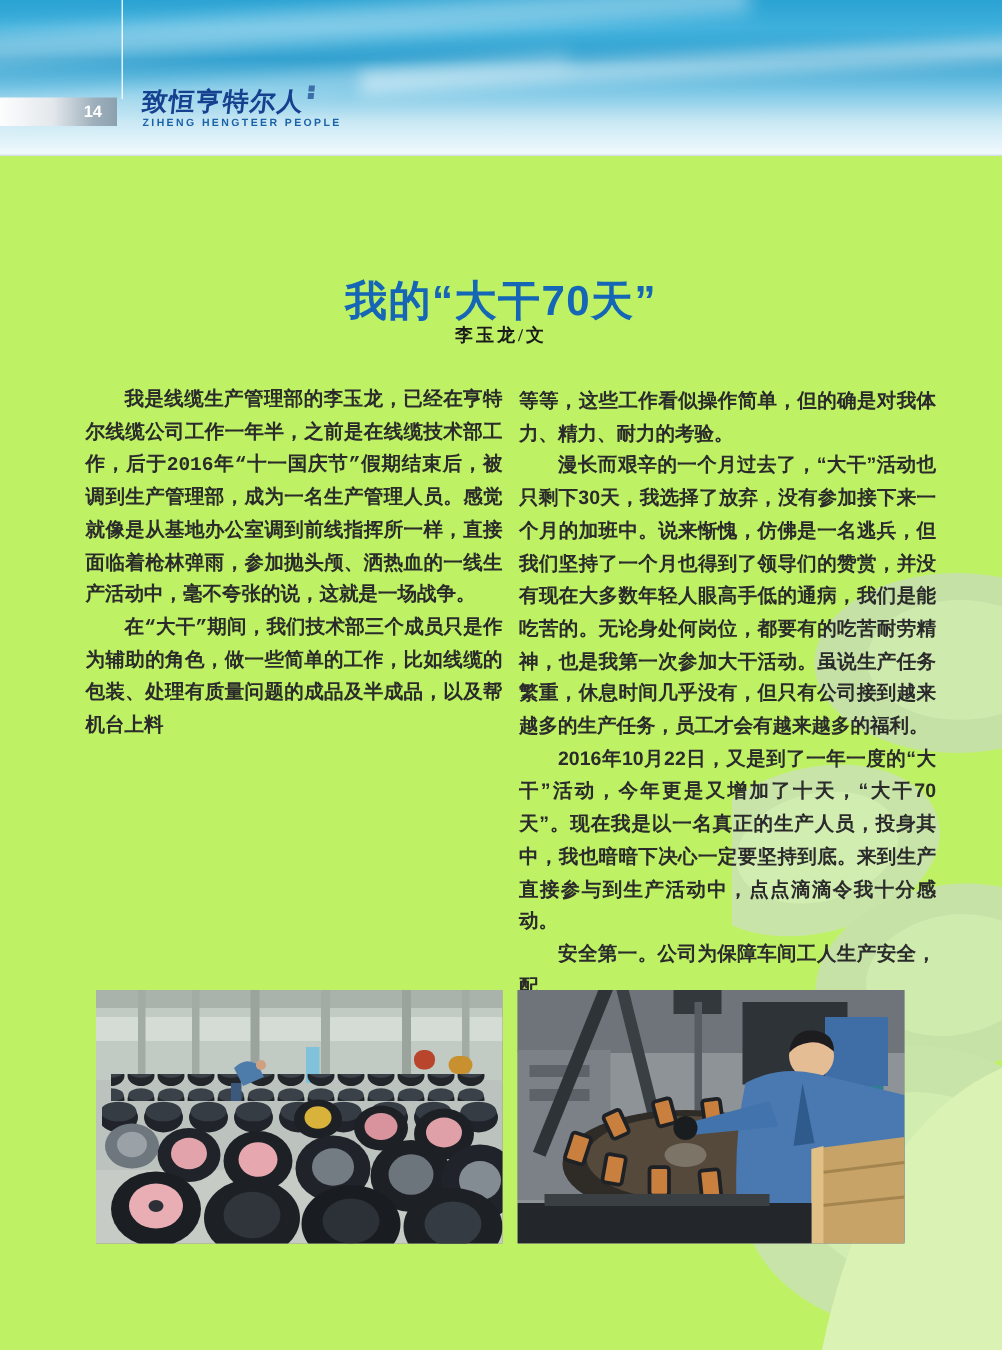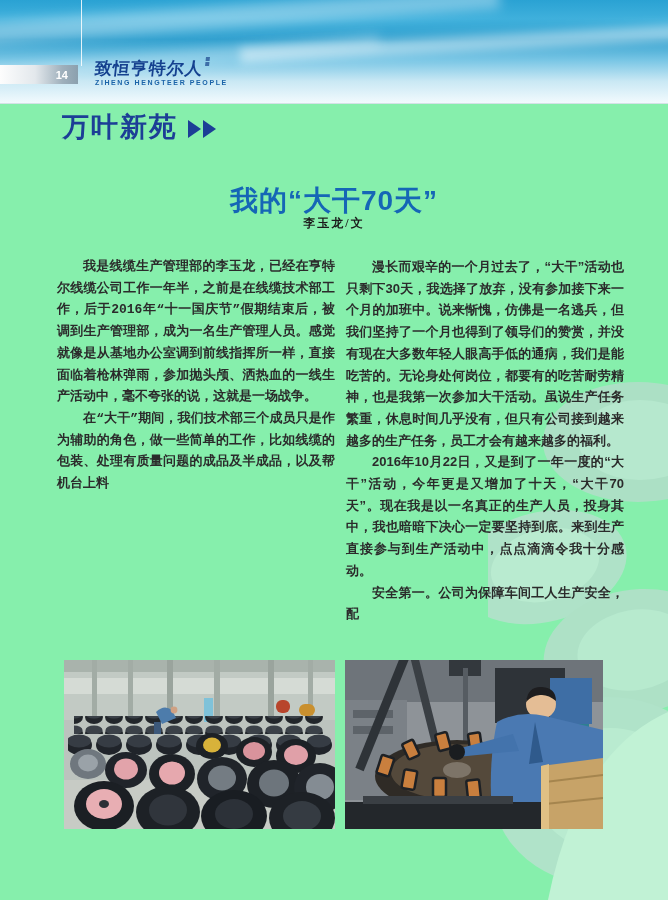--- a/index.html
+++ b/index.html
@@ -1,17 +1,17 @@
 <!DOCTYPE html>
 <html><head>
 <meta charset="utf-8">
 <style>
   html,body{margin:0;padding:0;background:#e9e9e9;}
   *{box-sizing:border-box;}
-  .page{position:relative;width:668px;height:900px;margin:0 auto;background:#86efac;
+  .page{position:relative;width:668px;height:900px;margin:0 auto;background:#bef264;
         font-family:"Liberation Sans", sans-serif;overflow:hidden;}
 
   
   .header{position:absolute;left:0;top:0;width:668px;height:104px;
           background:linear-gradient(180deg,#2aa2d3 0%,#3fb0dc 18%,#2f9fce 38%,#79c6e5 58%,#c9e8f4 78%,#f4fbfe 100%);
           overflow:hidden;}
   .streak1{position:absolute;left:-60px;top:6px;width:560px;height:22px;background:rgba(255,255,255,.35);
            transform:rotate(-4deg);filter:blur(6px);}
   .streak2{position:absolute;left:240px;top:34px;width:520px;height:16px;background:rgba(255,255,255,.45);
            transform:rotate(-3deg);filter:blur(5px);}
@@ -85,36 +85,30 @@
     <ellipse cx="152" cy="88" rx="62" ry="40" fill="#dee4ea"></ellipse>
     <ellipse cx="55" cy="215" rx="85" ry="55" fill="#d2d9e0" transform="rotate(-14 55 215)"></ellipse>
     <ellipse cx="57" cy="213" rx="55" ry="36" fill="#e4e9ee" transform="rotate(-14 57 213)"></ellipse>
     <ellipse cx="145" cy="300" rx="90" ry="62" fill="#cfd6dd" transform="rotate(-10 145 300)"></ellipse>
     <ellipse cx="147" cy="298" rx="58" ry="40" fill="#e0e6eb" transform="rotate(-10 147 298)"></ellipse>
     <ellipse cx="120" cy="440" rx="115" ry="95" fill="#d3dae1"></ellipse>
     <ellipse cx="122" cy="438" rx="75" ry="62" fill="#e4e9ee"></ellipse>
     <path d="M60 548 Q 90 400 180 360 L180 548 Z" fill="#f2f5f8"></path>
   </svg>
 
-  <div class="section-row">
-    <span class="section-title">万叶新苑</span>
-    <span class="chevrons">
-        <i class="chev"></i>
-        <i class="chev"></i>
-      </span>
-  </div>
 
   <div class="article-title">我的“大干70天”</div>
   <div class="byline">李玉龙/文</div>
 
   <div class="col col-left">
       <p class="indent">我是线缆生产管理部的李玉龙，已经在亨特尔线缆公司工作一年半，之前是在线缆技术部工作，后于2016年“十一国庆节”假期结束后，被调到生产管理部，成为一名生产管理人员。感觉就像是从基地办公室调到前线指挥所一样，直接面临着枪林弹雨，参加抛头颅、洒热血的一线生产活动中，毫不夸张的说，这就是一场战争。</p>
       <p class="indent">在“大干”期间，我们技术部三个成员只是作为辅助的角色，做一些简单的工作，比如线缆的包装、处理有质量问题的成品及半成品，以及帮机台上料</p>
     </div>
   <div class="col col-right">
+      <p class="">等等，这些工作看似操作简单，但的确是对我体力、精力、耐力的考验。</p>
       <p class="indent">漫长而艰辛的一个月过去了，“大干”活动也只剩下30天，我选择了放弃，没有参加接下来一个月的加班中。说来惭愧，仿佛是一名逃兵，但我们坚持了一个月也得到了领导们的赞赏，并没有现在大多数年轻人眼高手低的通病，我们是能吃苦的。无论身处何岗位，都要有的吃苦耐劳精神，也是我第一次参加大干活动。虽说生产任务繁重，休息时间几乎没有，但只有公司接到越来越多的生产任务，员工才会有越来越多的福利。</p>
       <p class="indent">2016年10月22日，又是到了一年一度的“大干”活动，今年更是又增加了十天，“大干70天”。现在我是以一名真正的生产人员，投身其中，我也暗暗下决心一定要坚持到底。来到生产直接参与到生产活动中，点点滴滴令我十分感动。</p>
       <p class="indent">安全第一。公司为保障车间工人生产安全，配</p>
     </div>
 
   <div class="photo photo-left">
     <svg viewBox="0 0 271 169" width="271" height="169" xmlns="http://www.w3.org/2000/svg">
       <defs>
         <pattern id="sprow1" width="20" height="16" patternUnits="userSpaceOnUse">
           <ellipse cx="10" cy="9" rx="9" ry="7" fill="#22262b"></ellipse>

